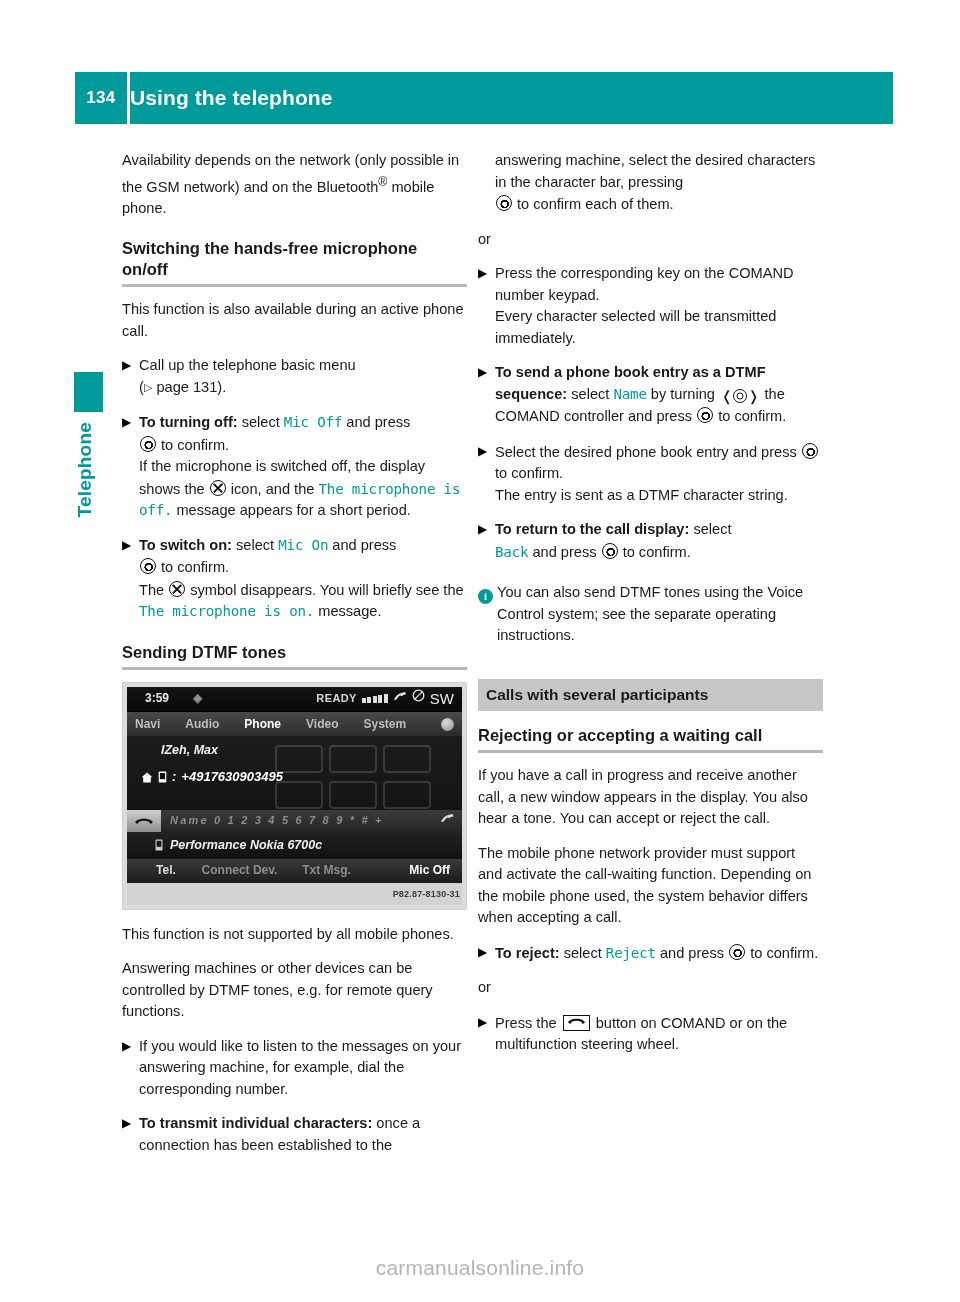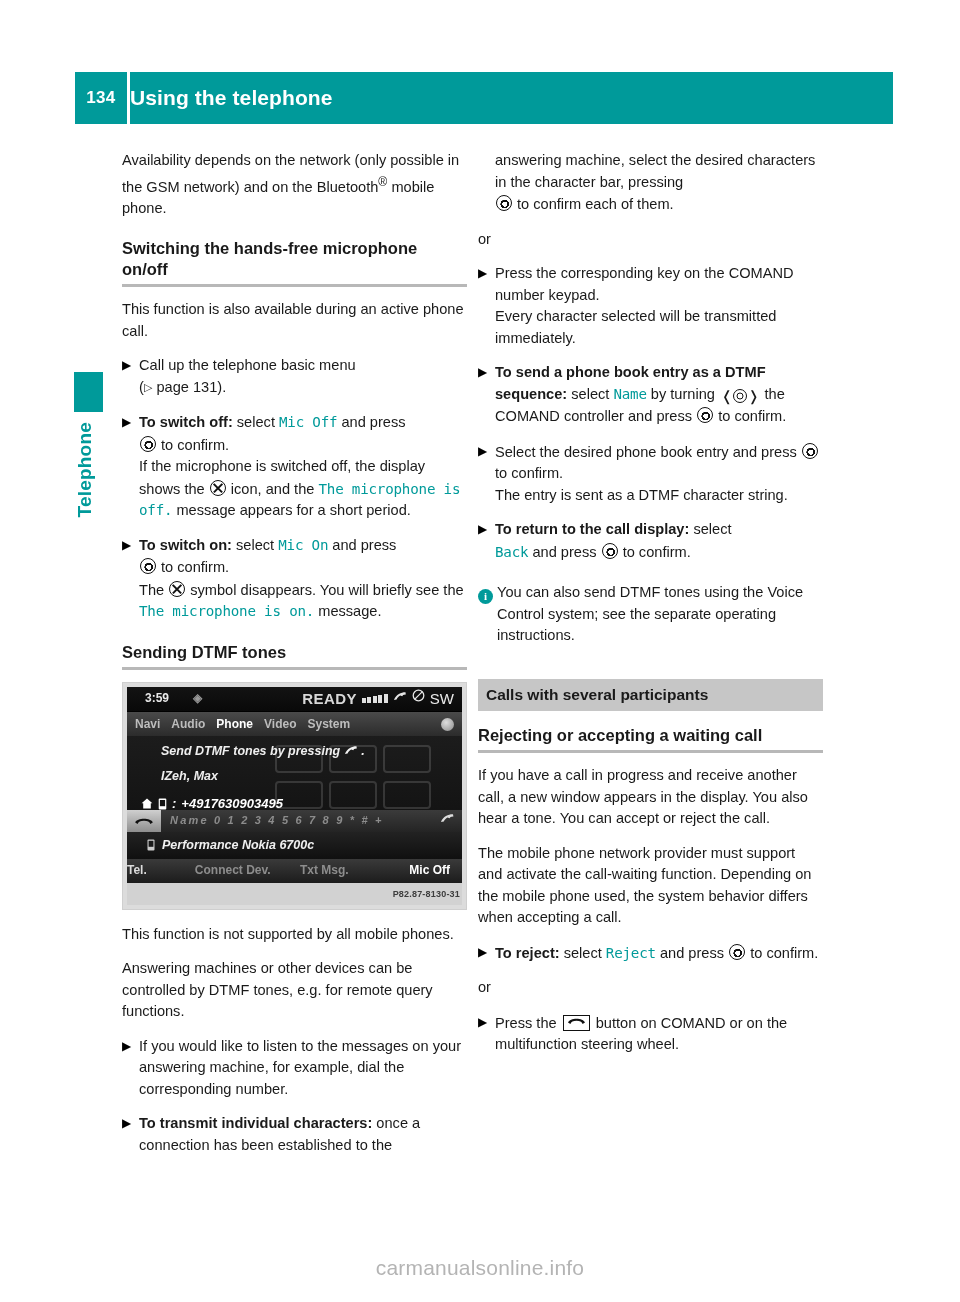--- a/index.html
+++ b/index.html
@@ -115,31 +115,31 @@
      border:1px solid #cfcfcf;box-sizing:border-box;}
   .shot-inner{position:absolute;left:4px;top:4px;right:4px;bottom:4px;background:#f0abfc;overflow:hidden;}
   .s-status{
      height:24px;background:linear-gradient(#131313,#090909);
      display:flex;align-items:center;color:#dcdcdc;font-size:11.5px;font-weight:bold;
      padding:0 8px;border-bottom:1px solid #000;
   }
   .s-time{color:#e8e8e8;font-size:12px;font-weight:bold;margin-left:10px;}
   .s-globe{margin-left:24px;color:#9a9a9a;font-size:12px;}
   .s-right{margin-left:auto;display:flex;align-items:center;gap:5px;}
-  .s-ready{color:#d8d8d8;font-size:15px;letter-spacing:.4px;}
+  .s-ready{color:#d8d8d8;font-size:11px;letter-spacing:.4px;}
   .s-bars{display:flex;gap:1.5px;align-items:flex-end;}
   .s-bars i{display:block;width:4px;background:#e0e0e0;}
   .s-handset{color:#e6e6e6;font-size:12px;}
   .s-noserv{color:#e6e6e6;font-size:12px;}
   .s-sw{color:#eaeaea;font-size:15px;font-weight:normal;}
 
   .s-menu{
      height:25px;background:linear-gradient(#4a4a4a,#2a2a2a);
      display:flex;align-items:center;color:#bdbdbd;font-size:12px;font-weight:bold;
-     padding:0 8px;gap:11px;
+     padding:0 8px;gap:25px;
   }
   .s-menu .active{color:#ffffff;}
   .s-menu .dot{margin-left:auto;width:13px;height:13px;border-radius:50%;
      background:radial-gradient(circle at 40% 35%,#dddddd,#8a8a8a);}
 
   .s-body{
      position:absolute;left:0;right:0;top:49px;bottom:0;
      background:linear-gradient(#1c1c1c,#090909);
   }
   .s-body .keypad-ghost{
@@ -158,29 +158,29 @@
   }
   .s-charbar .chars{
      flex:1;color:#8c8c8c;font-size:11px;font-style:italic;font-weight:bold;
      padding-left:9px;letter-spacing:2.2px;white-space:nowrap;overflow:hidden;
   }
   .s-charbar .endicon{color:#dddddd;font-size:12px;padding:0 7px;}
   .s-device{
      position:absolute;left:0;right:0;top:96px;height:27px;
      background:linear-gradient(#222222,#101010);
      display:flex;align-items:center;color:#f0f0f0;font-style:italic;font-weight:bold;
-     font-size:12.5px;padding-left:20px;gap:7px;
+     font-size:12.5px;padding-left:28px;gap:7px;
   }
   .s-softkeys{
      position:absolute;left:0;right:0;top:123px;height:24px;
      background:linear-gradient(#3a3a3a,#1c1c1c);
      display:flex;align-items:center;font-size:12px;font-weight:bold;color:#8d8d8d;
   }
   .s-softkeys span{flex:1;text-align:center;}
-  .s-softkeys span:first-child{text-align:left;color:#dcdcdc;flex:0 0 60px;}
+  .s-softkeys span:first-child{text-align:center;padding-left:9px;color:#dcdcdc;flex:0 0 60px;}
   .s-softkeys span:last-child{text-align:right;padding-right:12px;color:#ffffff;flex:0 0 80px;}
   .s-caption{
      position:absolute;right:6px;bottom:3px;color:#3d3d3d;font-size:9px;font-weight:bold;letter-spacing:.2px;
   }
   .shot-foot{position:absolute;left:4px;right:4px;bottom:4px;height:22px;background:#d2d2d2;}
 
   
   .watermark{
      position:absolute;left:0;right:0;bottom:22px;text-align:center;
      color:#b4b4b4;font-size:21px;letter-spacing:.2px;
@@ -217,21 +217,21 @@
     <p class="para">This function is also available during an active phone call.</p>
 
     <div class="step">
       <span class="bullet">▶</span>
       <span class="body"><span>Call up the telephone basic menu</span><br>
         <span>(</span><span class="pg-arrow-hollow">▷</span><span> page 131).</span></span>
     </div>
 
     <div class="step">
       <span class="bullet">▶</span>
-      <span class="body"><b>To switch off:</b><span> select </span><span class="mono">Mic Off</span><span> and press </span><br>
+      <span class="body"><b>To turning off:</b><span> select </span><span class="mono">Mic Off</span><span> and press </span><br>
         <span class="knob"></span><span> to confirm.</span><br>
         <span>If the microphone is switched off, the display shows the </span><span class="xsym"></span><span> icon, and the </span><span class="mono">The microphone is off.</span><span> message appears for a short period.</span></span>
     </div>
 
     <div class="step">
       <span class="bullet">▶</span>
       <span class="body"><b>To switch on:</b><span> select </span><span class="mono">Mic On</span><span> and press </span><br>
         <span class="knob"></span><span> to confirm.</span><br>
         <span>The </span><span class="xsym"></span><span> symbol disappears. You will briefly see the </span><span class="mono">The microphone is on.</span><span> message.</span></span>
     </div>
@@ -290,27 +290,20 @@
                 <rect x="116" y="6" width="46" height="26" rx="3"></rect>
               <rect x="8" y="42" width="46" height="26" rx="3"></rect>
                 <rect x="62" y="42" width="46" height="26" rx="3"></rect>
                 <rect x="116" y="42" width="46" height="26" rx="3"></rect>
               <rect x="8" y="78" width="46" height="26" rx="3"></rect>
                 <rect x="62" y="78" width="46" height="26" rx="3"></rect>
                 <rect x="116" y="78" width="46" height="26" rx="3"></rect>
             </g>
           </svg>
 
-          <div class="s-line">
-            <span>Send DTMF tones by pressing</span>
-            <svg width="14" height="11" viewBox="0 0 14 11" style="vertical-align:-1px">
-                <path d="M1 9 C3 3 9 1 12.5 1.2 L12.8 3.4 C10 3.5 9.6 4.3 9.3 5.3 L7.2 4.6 C5.6 5.6 4.2 7 3.6 8.6 Z" fill="#f0f0f0"></path>
-              </svg>
-            <span>.</span>
-          </div>
 
           <div class="s-line2">IZeh, Max</div>
 
           <div class="s-num">
             <svg width="12" height="11" viewBox="0 0 12 11">
                 <path d="M6 0.6 L11.4 5.2 L9.8 5.2 L9.8 10.4 L2.2 10.4 L2.2 5.2 L0.6 5.2 Z" fill="#ffffff"></path>
               </svg>
             <svg width="9" height="12" viewBox="0 0 9 12">
                 <rect x="0.7" y="0.6" width="7.6" height="10.8" rx="1" fill="#ffffff"></rect>
                 <rect x="1.9" y="2" width="5.2" height="6.2" fill="#111"></rect>

